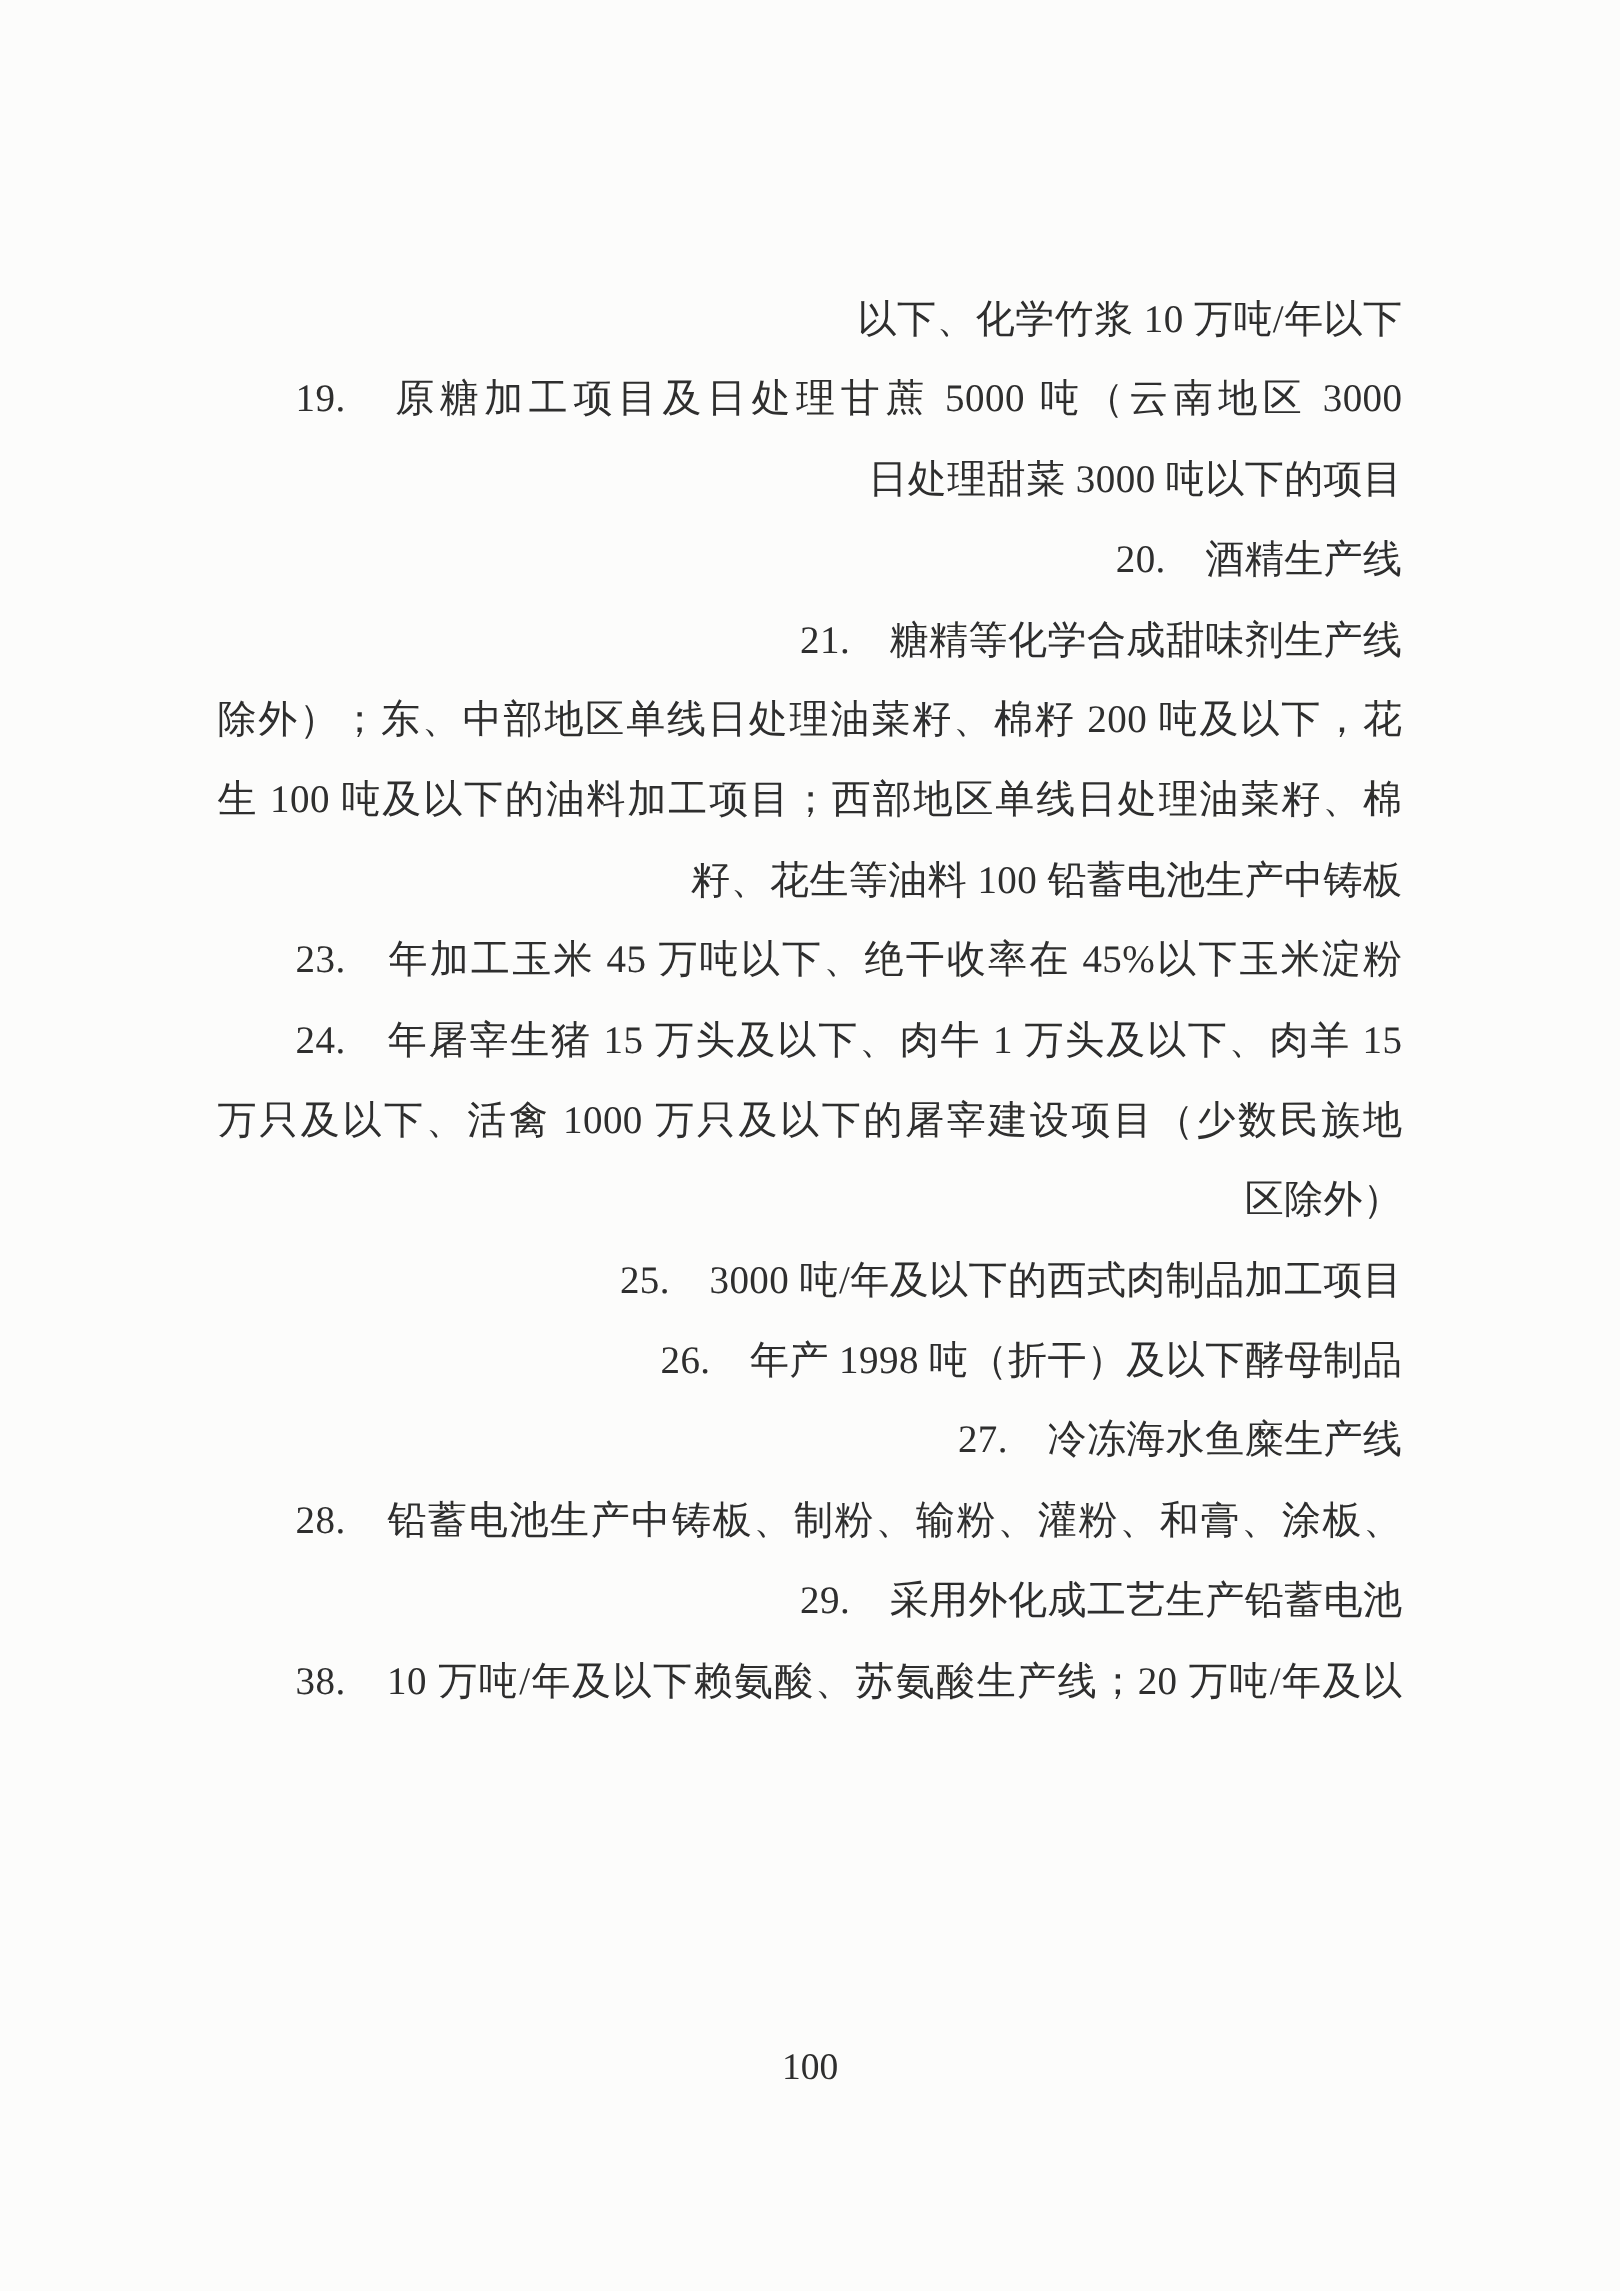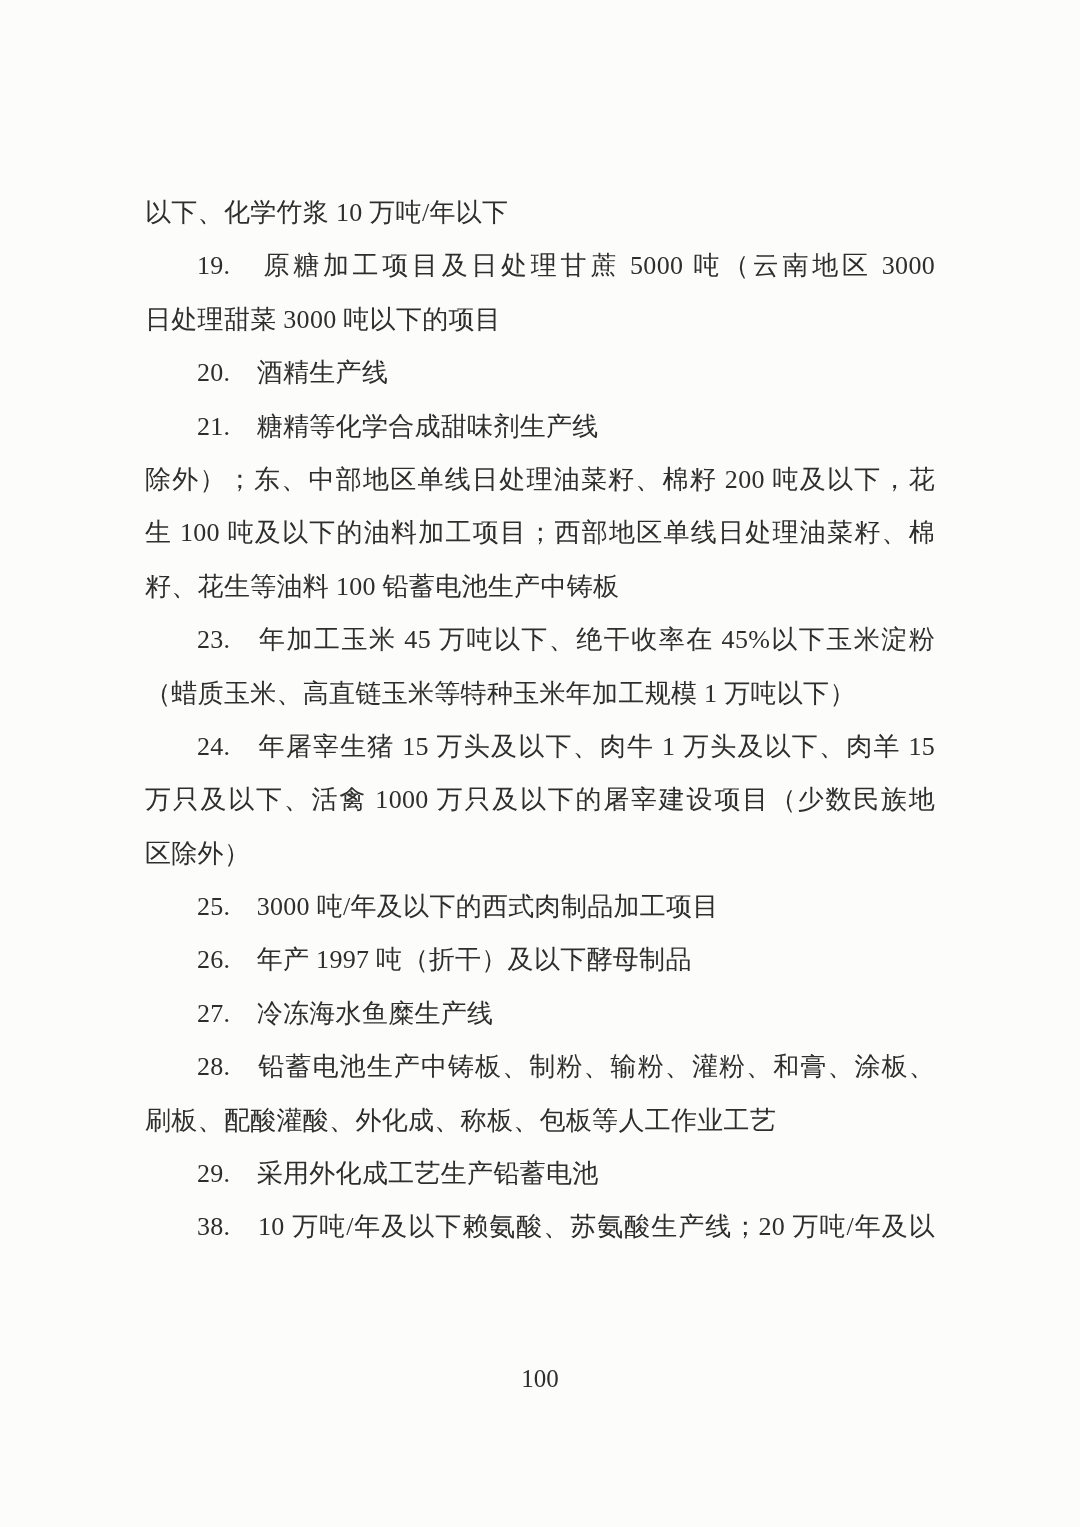--- a/index.html
+++ b/index.html
@@ -21,21 +21,21 @@
     left: 145px;
     top: 186px;
     width: 790px;
     filter: blur(0.3px);
   }
   .line {
     height: 53.4px;
     line-height: 53.4px;
     font-size: 26px;
     overflow: hidden;
-    text-align: left;
+    text-align: right;
     letter-spacing: 0.3px;
   }
   .line.indent {
     text-indent: 52px;
   }
   .line.fill {
     text-align: justify;
     text-align-last: justify;
   }
   .page-number {
@@ -57,26 +57,24 @@
   <div class="text-block">
       <div class="line">以下、化学竹浆 10 万吨/年以下</div>
       <div class="line indent fill">19.　原糖加工项目及日处理甘蔗 5000 吨（云南地区 3000 吨）、</div>
       <div class="line">日处理甜菜 3000 吨以下的项目</div>
       <div class="line indent">20.　酒精生产线</div>
       <div class="line indent">21.　糖精等化学合成甜味剂生产线</div>
       <div class="line fill">除外）；东、中部地区单线日处理油菜籽、棉籽 200 吨及以下，花</div>
       <div class="line fill">生 100 吨及以下的油料加工项目；西部地区单线日处理油菜籽、棉</div>
       <div class="line">籽、花生等油料 100 铅蓄电池生产中铸板</div>
       <div class="line indent fill">23.　年加工玉米 45 万吨以下、绝干收率在 45%以下玉米淀粉</div>
-      <div class="line">（蜡质玉米、高直链玉米等特种玉米年加工规模 1 万吨以下）</div>
       <div class="line indent fill">24.　年屠宰生猪 15 万头及以下、肉牛 1 万头及以下、肉羊 15</div>
       <div class="line fill">万只及以下、活禽 1000 万只及以下的屠宰建设项目（少数民族地</div>
       <div class="line">区除外）</div>
       <div class="line indent">25.　3000 吨/年及以下的西式肉制品加工项目</div>
-      <div class="line indent">26.　年产 1997 吨（折干）及以下酵母制品</div>
+      <div class="line indent">26.　年产 1998 吨（折干）及以下酵母制品</div>
       <div class="line indent">27.　冷冻海水鱼糜生产线</div>
       <div class="line indent fill">28.　铅蓄电池生产中铸板、制粉、输粉、灌粉、和膏、涂板、</div>
-      <div class="line">刷板、配酸灌酸、外化成、称板、包板等人工作业工艺</div>
       <div class="line indent">29.　采用外化成工艺生产铅蓄电池</div>
       <div class="line indent fill">38.　10 万吨/年及以下赖氨酸、苏氨酸生产线；20 万吨/年及以</div>
     </div>
   <div class="page-number">100</div>
 </div>
 
 </body></html>

